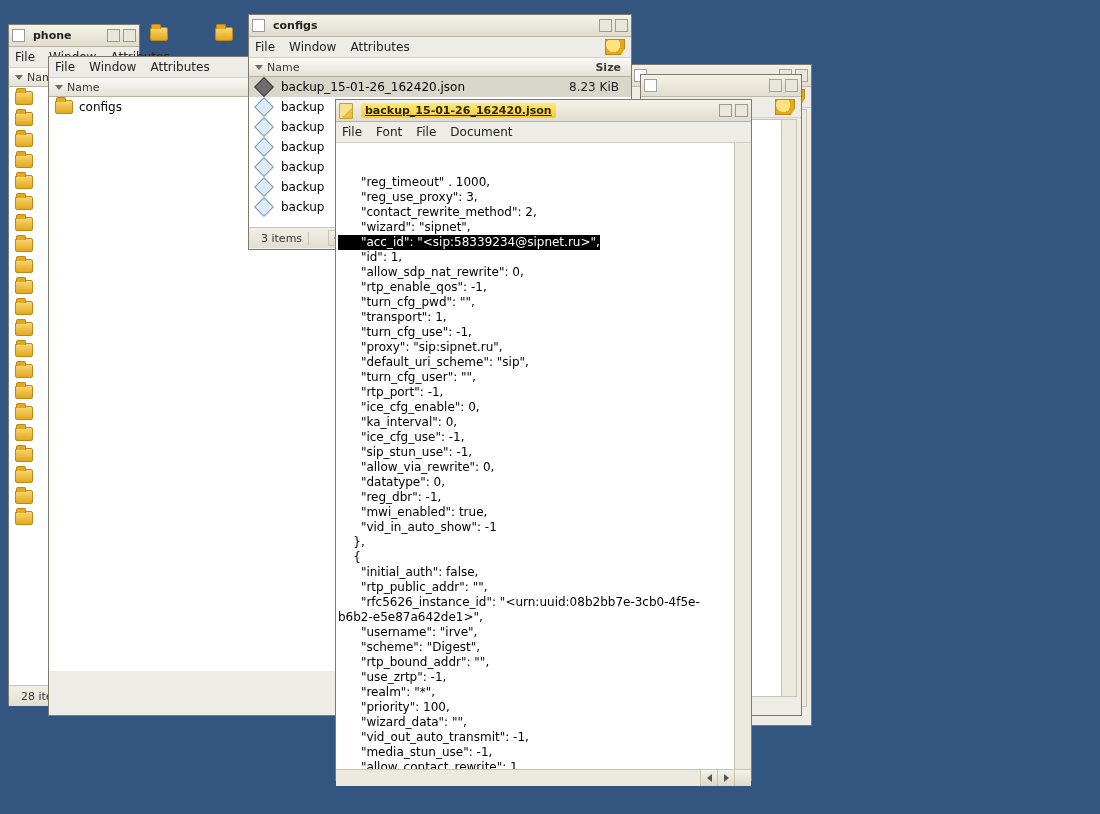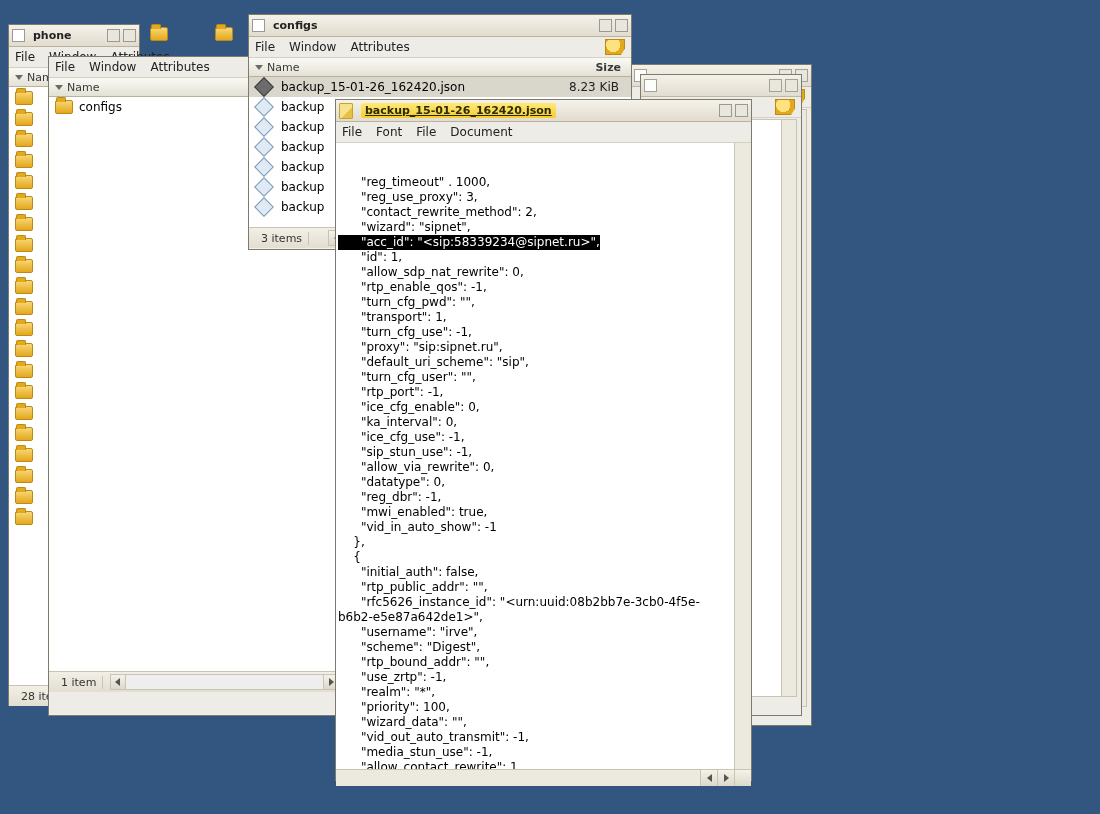--- a/index.html
+++ b/index.html
@@ -364,32 +364,20 @@
         <span class="arrow"></span>
         <span>Name</span>
       </div>
   </div>
   <div class="file-area" style="height:574px;">
     <div class="row">
       <span class="folder-icon"></span>
       <span class="fname">configs</span>
     </div>
   </div>
-  <div class="statusbar">
-    <div class="status-cell">1 item</div>
-    <div class="scroll-track">
-      <div class="scroll-left">
-          <div class="tri-l"></div>
-        </div>
-      <div style="flex:1"></div>
-      <div class="scroll-right">
-          <div class="tri-r"></div>
-        </div>
-    </div>
-  </div>
 </div>
 
 <div class="window" style="left:248px; top:14px; width:382px; height:234px;">
   <div class="titlebar">
     <div class="chk"></div>
     <span class="title">configs</span>
     <div class="win-icons">
         <span></span>
         <span></span>
       </div>

